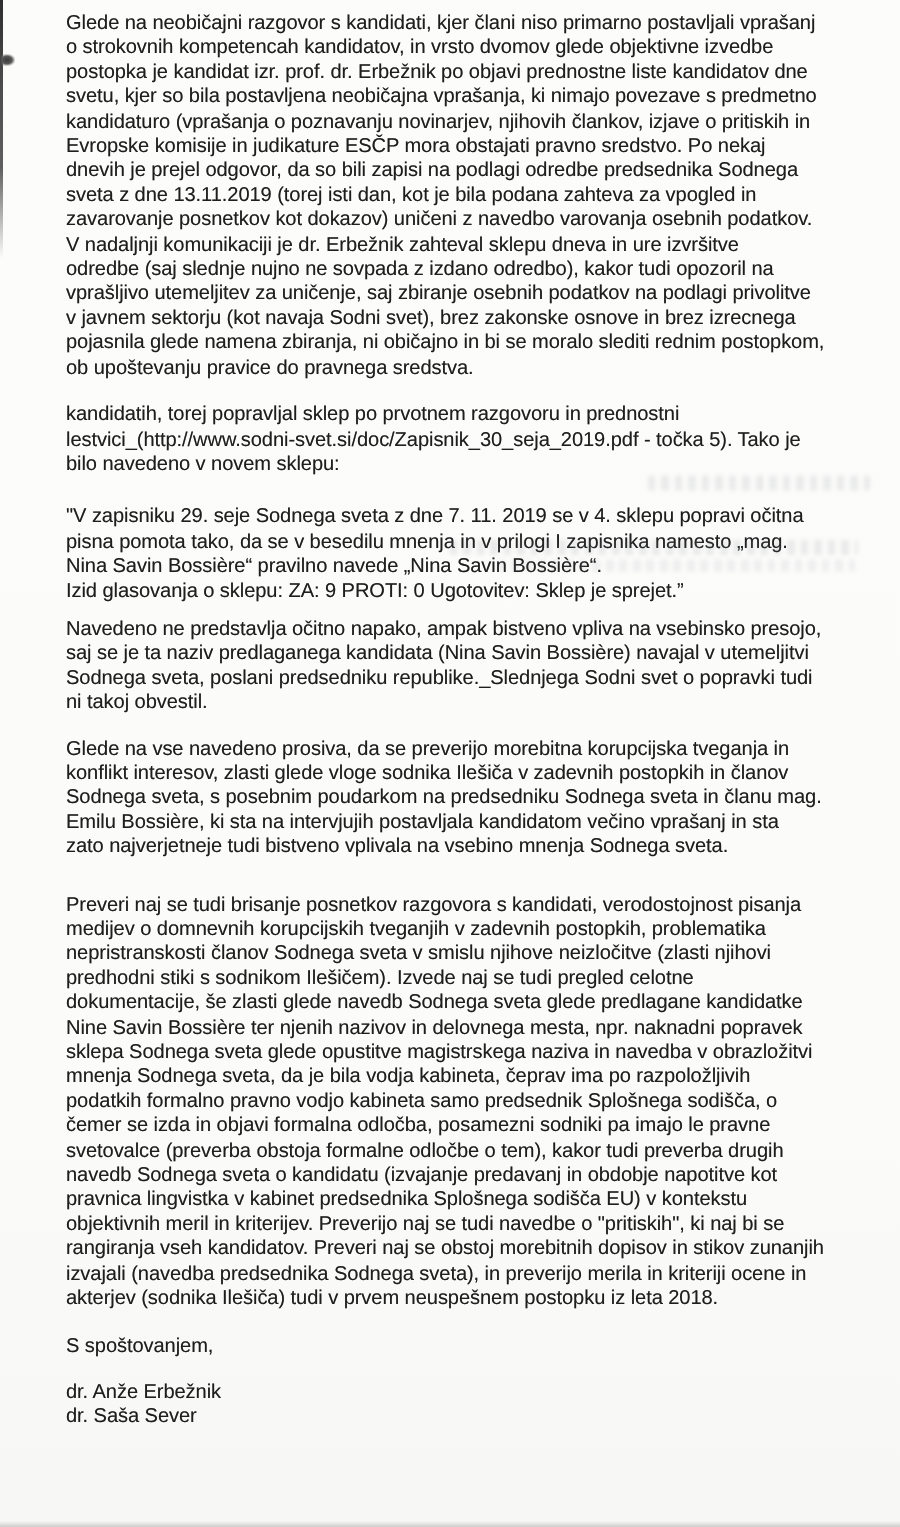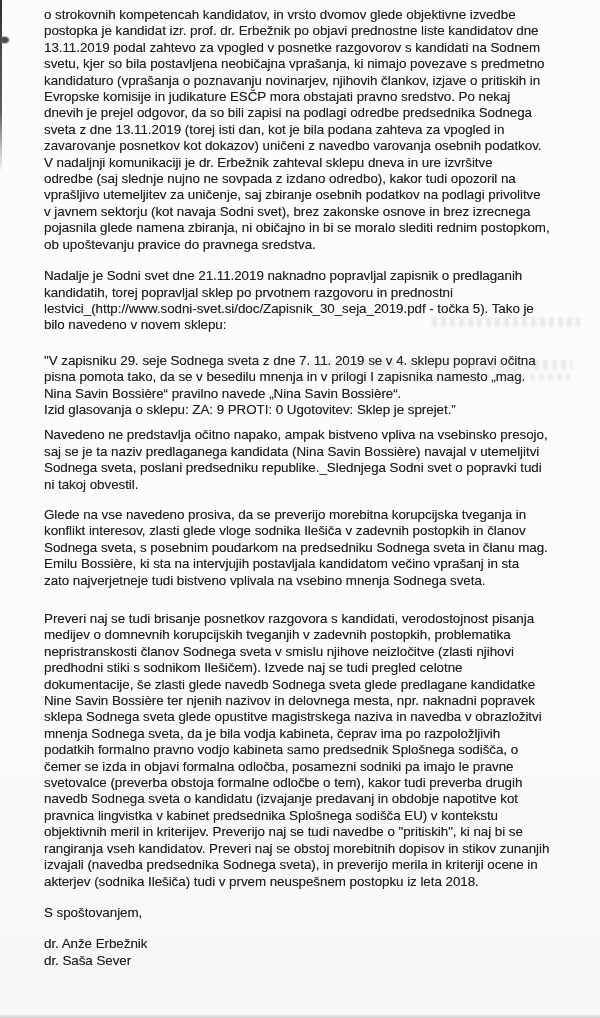--- a/index.html
+++ b/index.html
@@ -70,38 +70,37 @@
     height: 4px;
     background: linear-gradient(to bottom, transparent, rgba(110,110,110,0.30));
   }
 </style>
 </head>
 <body>
 
 <div class="page">
   <div class="letter-body">
       <div class="paragraph">
+        <div class="line">Glede na neobičajni razgovor s kandidati, kjer člani niso primarno postavljali vprašanj</div>
         <div class="line">o strokovnih kompetencah kandidatov, in vrsto dvomov glede objektivne izvedbe</div>
         <div class="line">postopka je kandidat izr. prof. dr. Erbežnik po objavi prednostne liste kandidatov dne</div>
-        <div class="line">13.11.2019 podal zahtevo za vpogled v posnetke razgovorov s kandidati na Sodnem</div>
         <div class="line">svetu, kjer so bila postavljena neobičajna vprašanja, ki nimajo povezave s predmetno</div>
         <div class="line">kandidaturo (vprašanja o poznavanju novinarjev, njihovih člankov, izjave o pritiskih in</div>
         <div class="line">Evropske komisije in judikature ESČP mora obstajati pravno sredstvo. Po nekaj</div>
         <div class="line">dnevih je prejel odgovor, da so bili zapisi na podlagi odredbe predsednika Sodnega</div>
         <div class="line">sveta z dne 13.11.2019 (torej isti dan, kot je bila podana zahteva za vpogled in</div>
         <div class="line">zavarovanje posnetkov kot dokazov) uničeni z navedbo varovanja osebnih podatkov.</div>
         <div class="line">V nadaljnji komunikaciji je dr. Erbežnik zahteval sklepu dneva in ure izvršitve</div>
         <div class="line">odredbe (saj slednje nujno ne sovpada z izdano odredbo), kakor tudi opozoril na</div>
         <div class="line">vprašljivo utemeljitev za uničenje, saj zbiranje osebnih podatkov na podlagi privolitve</div>
         <div class="line">v javnem sektorju (kot navaja Sodni svet), brez zakonske osnove in brez izrecnega</div>
         <div class="line">pojasnila glede namena zbiranja, ni običajno in bi se moralo slediti rednim postopkom,</div>
         <div class="line">ob upoštevanju pravice do pravnega sredstva.</div>
       </div>
       <div class="paragraph">
-        <div class="line">Nadalje je Sodni svet dne 21.11.2019 naknadno popravljal zapisnik o predlaganih</div>
         <div class="line">kandidatih, torej popravljal sklep po prvotnem razgovoru in prednostni</div>
         <div class="line">lestvici_(http://www.sodni-svet.si/doc/Zapisnik_30_seja_2019.pdf - točka 5). Tako je</div>
         <div class="line">bilo navedeno v novem sklepu:</div>
       </div>
       <div class="paragraph">
         <div class="line">"V zapisniku 29. seje Sodnega sveta z dne 7. 11. 2019 se v 4. sklepu popravi očitna</div>
         <div class="line">pisna pomota tako, da se v besedilu mnenja in v prilogi I zapisnika namesto „mag.</div>
         <div class="line">Nina Savin Bossière“ pravilno navede „Nina Savin Bossière“.</div>
         <div class="line">Izid glasovanja o sklepu: ZA: 9 PROTI: 0 Ugotovitev: Sklep je sprejet.”</div>
       </div>

